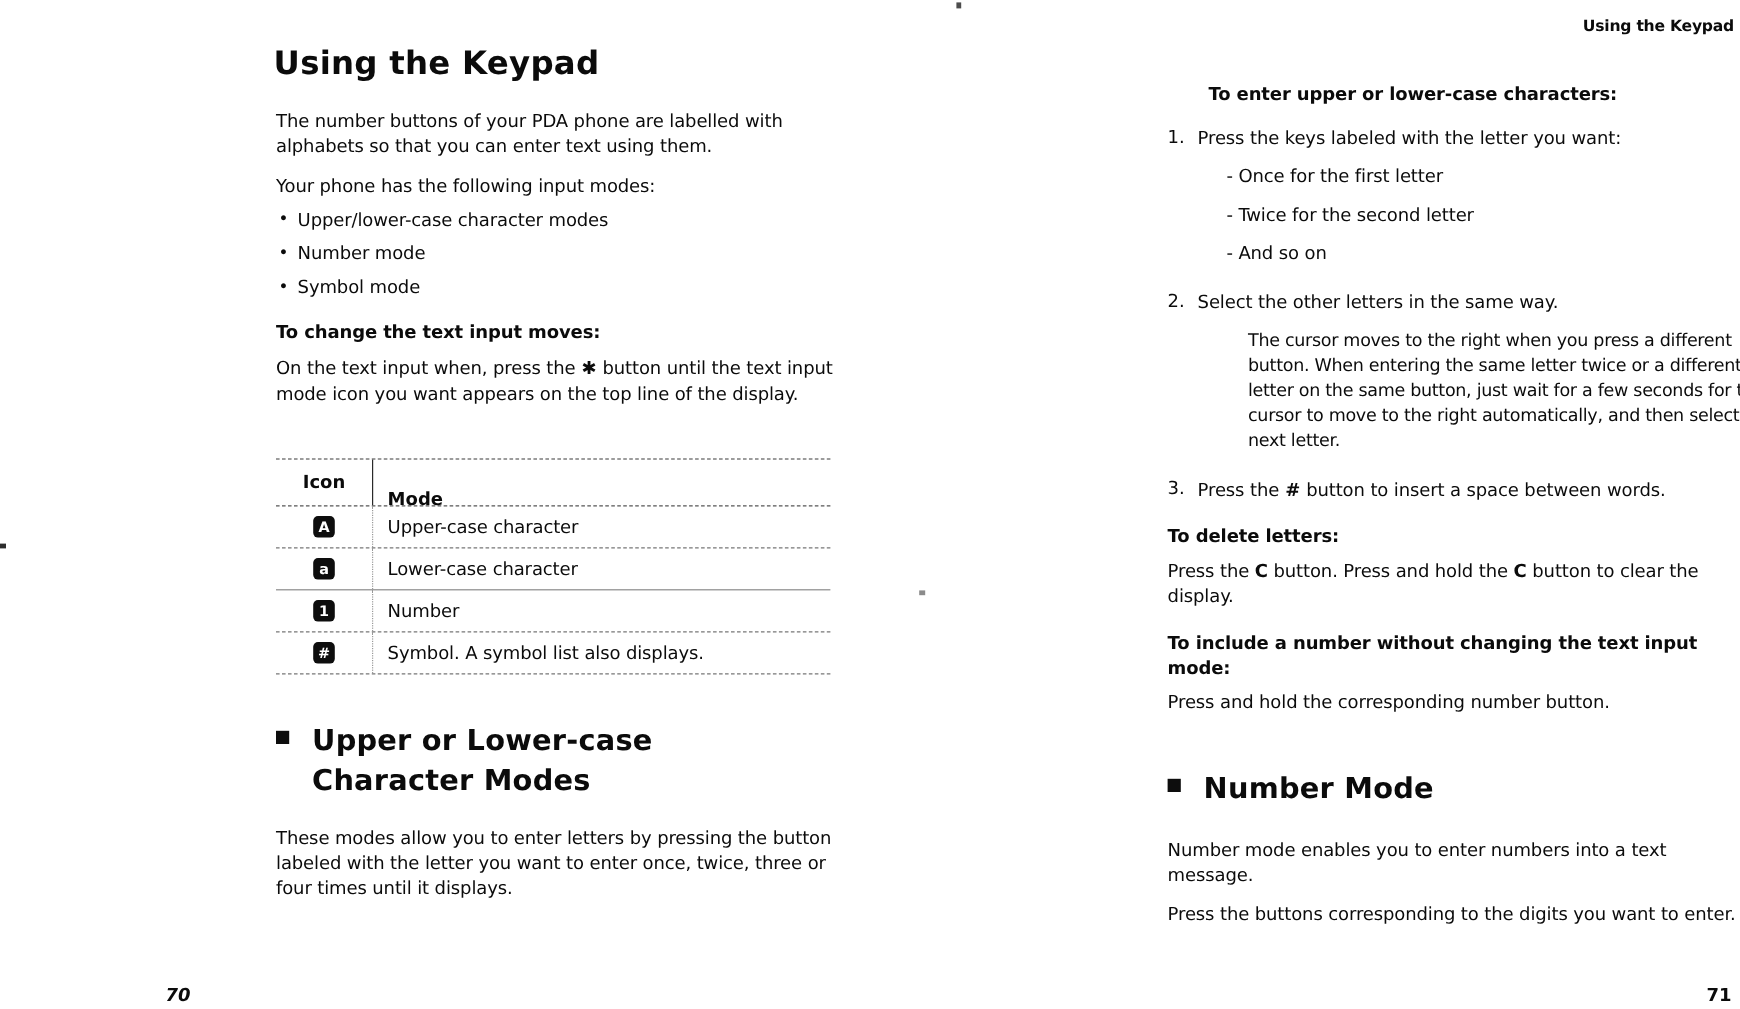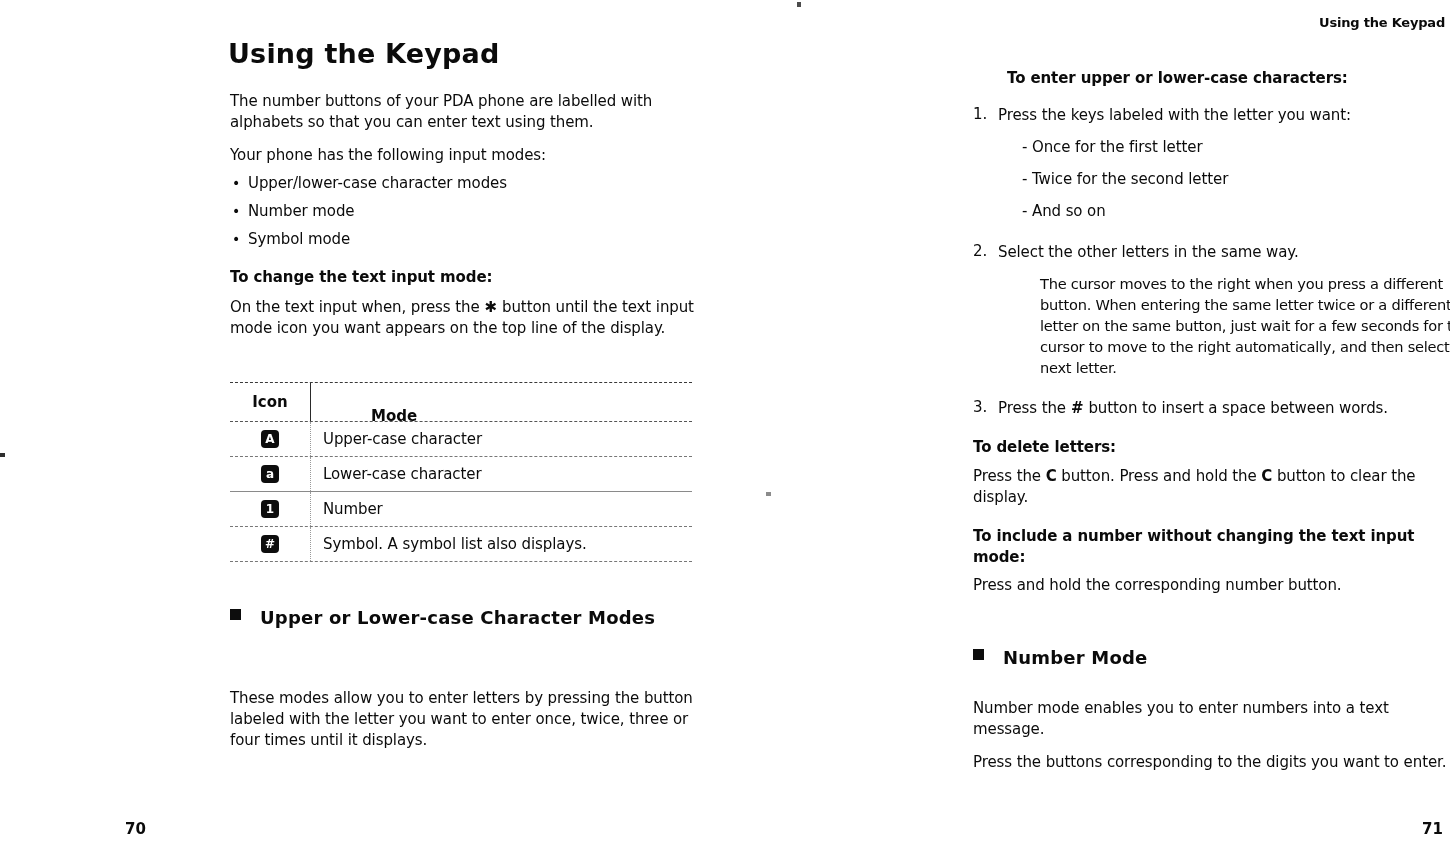--- a/index.html
+++ b/index.html
@@ -16,42 +16,42 @@
   .lp-p2{left:230px;top:145px;width:486px;}
   .lp-bullets{left:232px;top:173px;width:480px;}
   .bullet-row{line-height:21px;margin-bottom:7px;display:flex;}
   .bullet-dot{width:16px;flex:0 0 16px;font-size:14px;}
   .subhead{font-size:15px;font-weight:bold;letter-spacing:-0.1px;}
   .lp-h-change{left:230px;top:268px;width:486px;}
   .lp-p3{left:230px;top:297px;width:486px;}
   .sym{padding:0 5px;font-weight:bold;}
   
   .mode-table{left:230px;top:382px;width:462px;border-top:1px dashed #3a3a3a;}
-  .t-header{display:flex;height:38px;align-items:center;border-bottom:1px dashed #555;gap:48px;}
+  .t-header{display:flex;height:38px;align-items:center;border-bottom:1px dashed #555;}
   .t-h-icon{width:80px;flex:0 0 80px;text-align:center;font-weight:bold;font-size:15px;
             align-self:stretch;display:flex;align-items:center;justify-content:center;
             border-right:1px solid #2a2a2a;}
   .t-h-mode{padding-left:12px;font-weight:bold;font-size:15px;margin-top:28px;}
   .t-row{display:flex;height:34px;align-items:center;border-bottom:1px dashed #777;}
   .t-row:nth-child(3){border-bottom:1px solid #8a8a8a;}
   .t-c-icon{width:80px;flex:0 0 80px;display:flex;align-items:center;justify-content:center;}
   .t-c-mode{padding-left:12px;font-size:15px;letter-spacing:-0.1px;border-left:1px dotted #999;
             align-self:stretch;display:flex;align-items:center;}
   .icon-chip{width:18px;height:18px;background:#0d0d0d;color:#fff;border-radius:4px;
              display:inline-flex;align-items:center;justify-content:center;
              font-size:12px;font-weight:bold;line-height:1;}
   
   .section-head{display:flex;}
   .sq-bullet{width:11px;height:11px;background:#0d0d0d;flex:0 0 11px;margin-top:8px;}
-  .section-head-text{margin-left:19px;font-size:18px;font-weight:bold;line-height:33px;letter-spacing:0.2px;}
+  .section-head-text{margin-left:19px;font-size:24px;font-weight:bold;line-height:33px;letter-spacing:0.2px;}
   .lp-section{left:230px;top:601px;width:455px;}
   .lp-section .section-head-text{width:420px;}
   .lp-sec-para{left:230px;top:688px;width:486px;}
   .page-num{font-size:15px;font-weight:bold;}
-  .pn-left{left:125px;top:820px;}
+  .pn-left{left:138px;top:820px;font-style:italic;}
   .pn-right{left:1422px;top:820px;}
   
   .rp-header{left:1033px;top:15px;width:412px;text-align:right;font-size:13px;font-weight:bold;letter-spacing:-0.2px;}
   .rp-h-enter{left:1007px;top:69px;width:478px;}
   .step{display:flex;}
   .step-num{width:25px;flex:0 0 25px;font-size:15px;}
   .step-text{font-size:15px;line-height:21px;letter-spacing:-0.1px;}
   .rp-step1{left:973px;top:105px;width:478px;}
   .rp-sub{left:1022px;width:430px;font-size:15px;line-height:21px;letter-spacing:-0.1px;}
   .rp-sub1{top:137px;}
@@ -91,21 +91,21 @@
   <div class="bullet-row">
     <span class="bullet-dot">•</span>
     <span class="body-text">Number mode</span>
   </div>
   <div class="bullet-row">
     <span class="bullet-dot">•</span>
     <span class="body-text">Symbol mode</span>
   </div>
 </div>
 
-<div class="abs subhead lp-h-change">To change the text input mode:</div>
+<div class="abs subhead lp-h-change">To change the text input moves:</div>
 
 <div class="abs body-text lp-p3">
   <span>On the text input when, press the</span><span class="sym">✱</span><span>button until the text input mode icon you want appears on the top line of the display.</span>
 </div>
 
 <div class="abs mode-table">
   <div class="t-header">
     <div class="t-h-icon">Icon</div>
     <div class="t-h-mode">Mode</div>
   </div>

